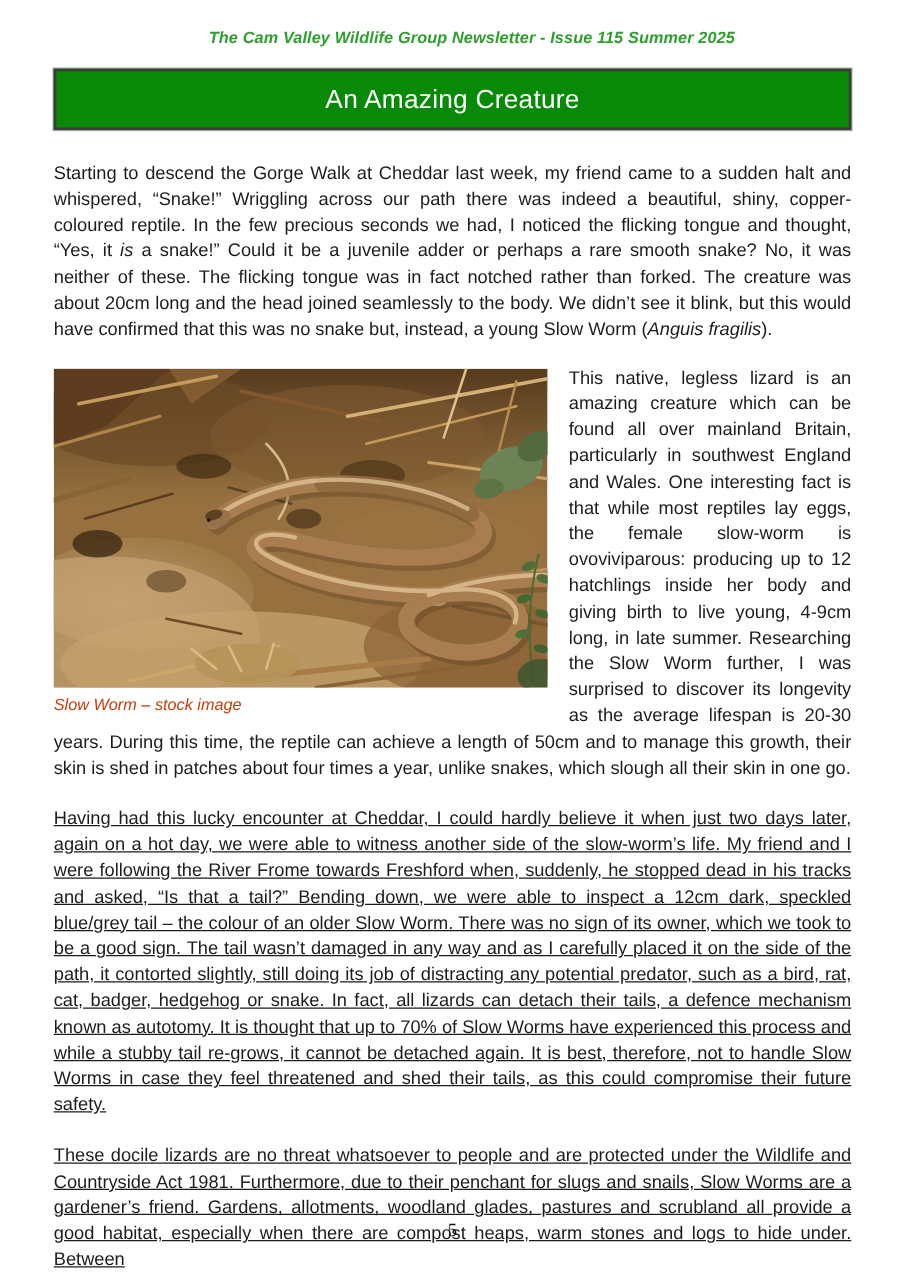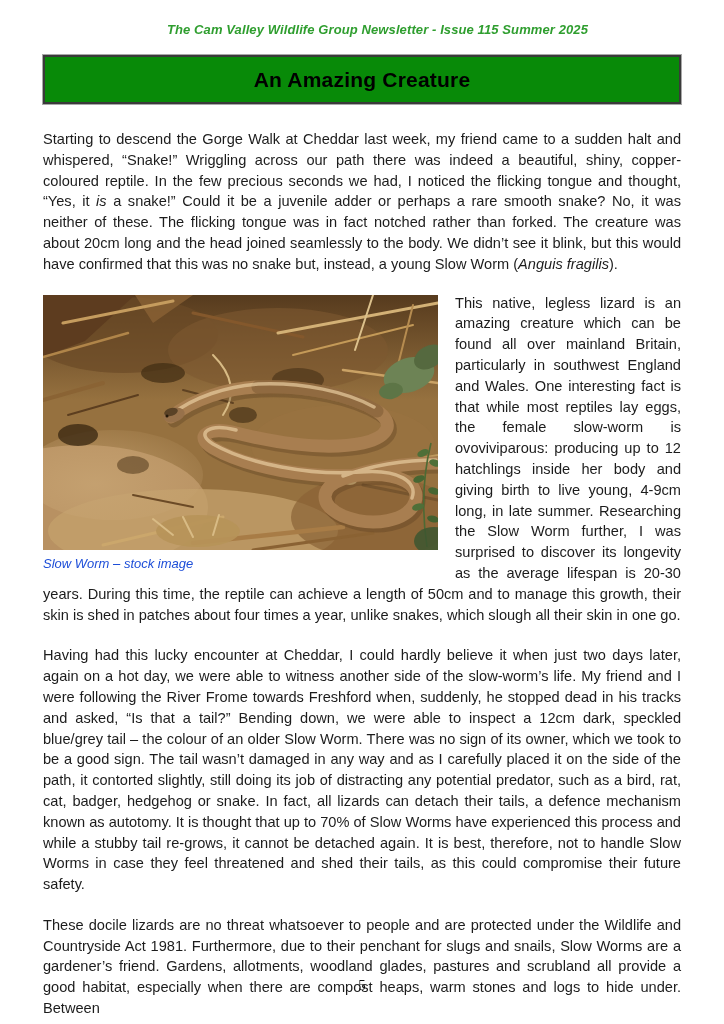--- a/index.html
+++ b/index.html
@@ -23,49 +23,49 @@
   }
   .banner{
     margin:18px 43px 0 43px;
     height:45px;
     background:#088a08;
     border:2px solid #3a3a3a;
     box-shadow:0 0 0 1px #a8a8a8;
     display:flex;align-items:center;justify-content:center;
   }
   .banner-title{
-    color:#000000;
+    color:#ffffff;
     font-size:21px;
-    font-weight:bold;
+    font-weight:normal;
     letter-spacing:.2px;
   }
   .content{margin:15px 43px;}
   .body-text{
     font-size:14.6px;
     line-height:20.8px;
     text-align:justify;
     margin:0;
   }
   .para{margin-top:20px;}
   .first-para{margin-top:25px;}
   .wrap-para{margin-top:18px;}
-  .clear{clear:both;}
+  .clear{clear:both;text-decoration:underline;}
   .justify-last{text-align-last:justify;-moz-text-align-last:justify;}
   .photo-figure{
     float:left;
     width:395px;
     margin:2px 17px 2px 0;
   }
   .photo-frame{width:395px;height:255px;display:block;}
   .photo-caption{
     display:block;
     margin-top:6px;
     font-size:13px;
     font-style:italic;
-    color:#1d4ed8;
+    color:#c2410c;
     line-height:16px;
     text-align:left;
   }
   .page-number{
     position:absolute;
     left:0;right:0;
     bottom:30px;
     text-align:center;
     font-family:"Liberation Serif",serif;
     font-size:15px;

